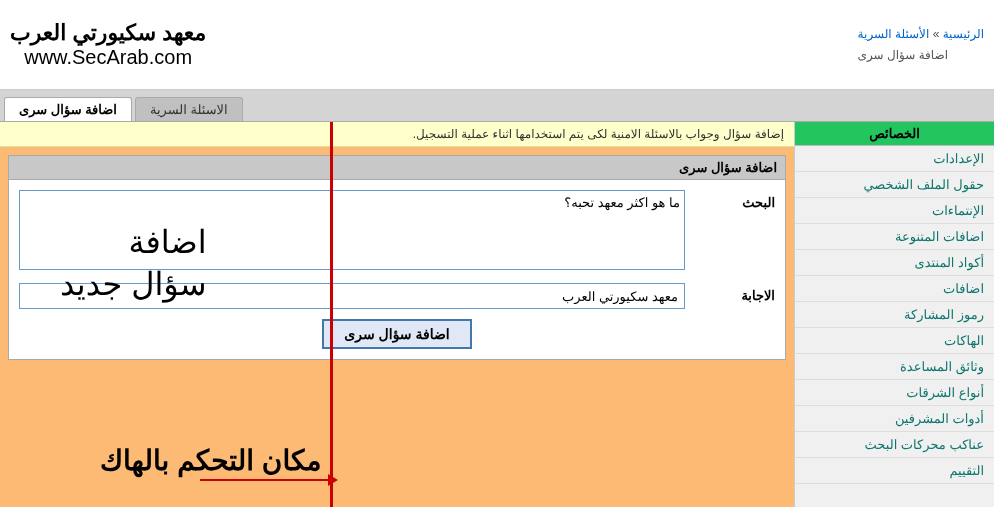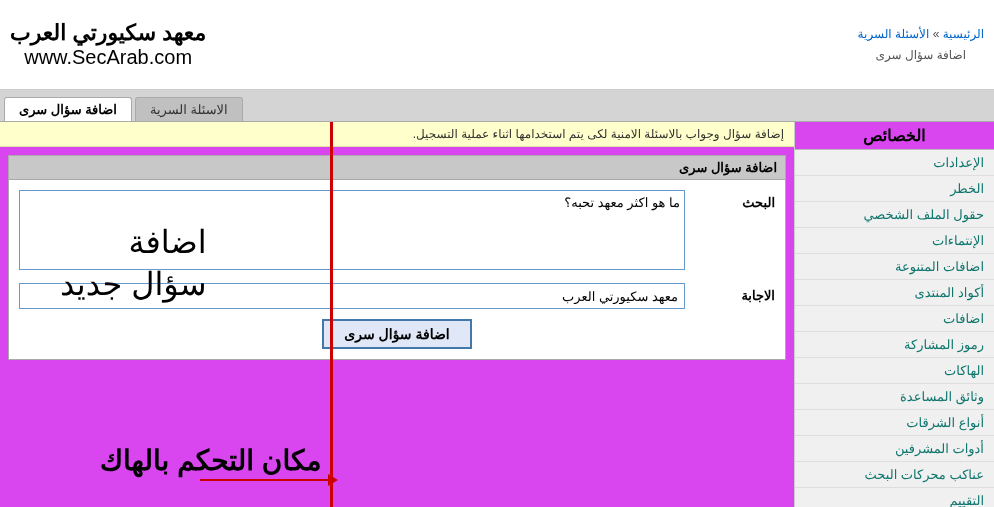--- a/index.html
+++ b/index.html
@@ -29,21 +29,21 @@
     #header-logo .site-title {
       font-size: 22px;
       font-weight: bold;
       color: #000;
     }
     #header-logo .site-url {
       font-size: 20px;
       color: #000;
     }
     #header-breadcrumb {
-      text-align: center;
+      text-align: left;
       font-size: 12px;
       color: #555;
       line-height: 1.7;
     }
     #header-breadcrumb a {
       color: #0066cc;
       text-decoration: none;
     }
 
     
@@ -83,43 +83,43 @@
     
     #sidebar {
       width: 200px;
       min-width: 200px;
       background: #f0f0f0;
       border-left: 1px solid #ccc;
       overflow-y: auto;
       padding: 0;
     }
     #sidebar-header {
-      background: #d946ef;
+      background: #22c55e;
       text-align: center;
       padding: 4px 4px;
       font-weight: bold;
-      font-size: 16px;
+      font-size: 13px;
       border-bottom: 1px solid #bbb;
     }
     .sidebar-item {
       padding: 5px 10px;
       border-bottom: 1px solid #ddd;
       text-align: right;
       cursor: pointer;
     }
     .sidebar-item a {
       color: #0f766e;
       text-decoration: none;
       font-size: 13px;
     }
 
     
     #content-area {
       flex: 1;
-      background: #d946ef;
+      background: #fdba74;
       overflow-y: auto;
       padding: 0;
       position: relative;
     }
 
     
     #info-bar {
       background: #ffffcc;
       border-bottom: 1px solid #e0e0a0;
       padding: 5px 10px;
@@ -287,23 +287,20 @@
 
 <div id="main-layout">
 
   <div id="sidebar">
     <div id="sidebar-header">الخصائص</div>
 
     <div class="sidebar-item">
       <a>الإعدادات</a>
     </div>
     <div class="sidebar-item">
-      <a>الخطر</a>
-    </div>
-    <div class="sidebar-item">
       <a>حقول الملف الشخصي</a>
     </div>
     <div class="sidebar-item">
       <a>الإنتماءات</a>
     </div>
     <div class="sidebar-item">
       <a>اضافات المتنوعة</a>
     </div>
     <div class="sidebar-item">
       <a>أكواد المنتدى</a>

